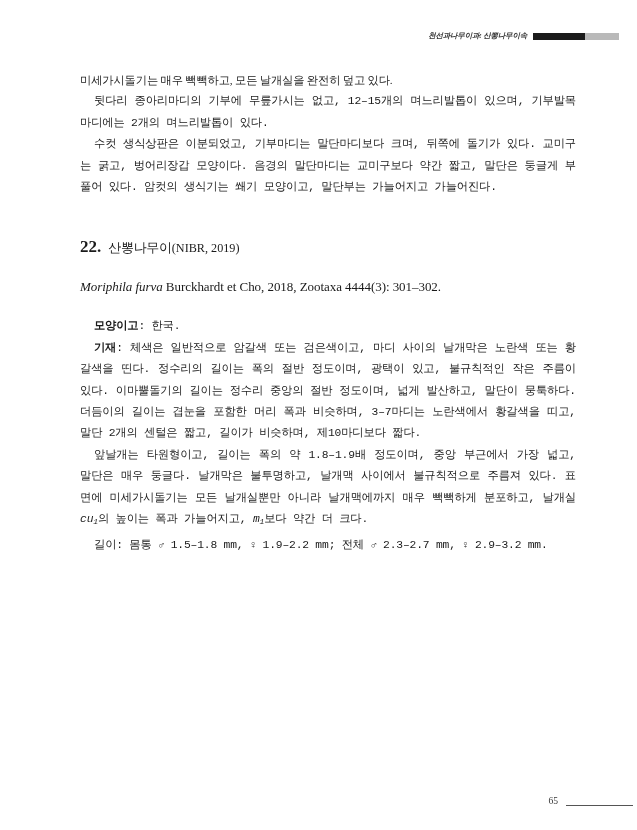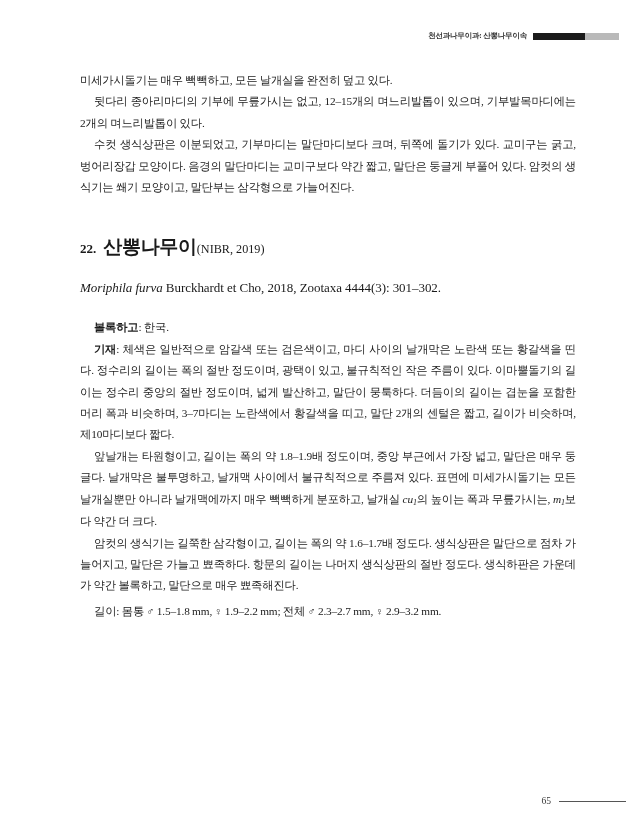--- a/index.html
+++ b/index.html
@@ -28,20 +28,21 @@
     justify-content: flex-end;
   }
   .running-header .header-text {
     font-size: 7.5px;
     font-weight: bold;
     letter-spacing: -0.2px;
     color: #333333;
     white-space: nowrap;
     margin-right: 6px;
     line-height: 1;
+    font-style: italic;
   }
   .header-bar-dark {
     width: 52px;
     height: 7px;
     background: #1b1b1b;
   }
   .header-bar-light {
     width: 34px;
     height: 7px;
     background: #b9b9b9;
@@ -59,41 +60,42 @@
     margin: 0;
     font-size: 11.3px;
     line-height: 21.4px;
     text-align: justify;
     text-justify: inter-character;
     letter-spacing: -0.15px;
     word-spacing: -0.2px;
   }
   p.indent {
     text-indent: 14px;
+    font-family: Liberation Mono, monospace;
   }
   .block-gap-sm { height: 4px; }
 
   
   .species-heading {
     margin-top: 39px;
     margin-bottom: 0;
   }
   .heading-line1 {
     font-size: 13.2px;
     line-height: 20px;
     white-space: nowrap;
   }
   .heading-num {
     font-weight: bold;
+    font-size: 17px;
+    margin-right: 7px;
+  }
+  .heading-kor {
+    font-weight: normal;
     font-size: 13px;
-    margin-right: 7px;
-  }
-  .heading-kor {
-    font-weight: bold;
-    font-size: 19px;
     letter-spacing: -0.3px;
   }
   .heading-author {
     font-size: 12.2px;
   }
   .heading-line2 {
     font-size: 12.3px;
     line-height: 20px;
     padding-left: 31px;
     white-space: nowrap;
@@ -139,23 +141,23 @@
     font-style: italic;
   }
   .gsym {
     font-size: 10.6px;
   }
 
   
   .page-footer {
     position: absolute;
     bottom: 24px;
-    right: 11px;
+    right: 4px;
     display: flex;
-    align-items: center;
+    align-items: flex-end;
   }
   .folio {
     font-size: 9.6px;
     color: #3a3a3a;
     margin-right: 8px;
     line-height: 1;
   }
   .folio-rule {
     width: 67px;
     height: 1px;
@@ -168,44 +170,43 @@
 <div class="running-header">
   <span class="header-text">천선과나무이과: 산뽕나무이속</span>
   <span class="header-bar-dark"></span>
   <span class="header-bar-light"></span>
 </div>
 
 <div class="page-body">
 
   <p class="para">미세가시돌기는 매우 빽빽하고, 모든 날개실을 완전히 덮고 있다.</p>
   <p class="para indent">뒷다리 종아리마디의 기부에 무릎가시는 없고, 12–15개의 며느리발톱이 있으며, 기부발목마디에는 2개의 며느리발톱이 있다.</p>
-  <p class="para indent">수컷 생식상판은 이분되었고, 기부마디는 말단마디보다 크며, 뒤쪽에 돌기가 있다. 교미구는 굵고, 벙어리장갑 모양이다. 음경의 말단마디는 교미구보다 약간 짧고, 말단은 둥글게 부풀어 있다. 암컷의 생식기는 쐐기 모양이고, 말단부는 삼각형으로 가늘어진다.</p>
+  <p class="para indent">수컷 생식상판은 이분되었고, 기부마디는 말단마디보다 크며, 뒤쪽에 돌기가 있다. 교미구는 굵고, 벙어리장갑 모양이다. 음경의 말단마디는 교미구보다 약간 짧고, 말단은 둥글게 부풀어 있다. 암컷의 생식기는 쐐기 모양이고, 말단부는 가늘어지고 가늘어진다.</p>
 
   <div class="species-heading">
     <div class="heading-line1">
       <span class="heading-num">22.</span><span class="heading-kor">산뽕나무이</span><span class="heading-author">(NIBR, 2019)</span>
     </div>
   </div>
 
   <div class="citations">
     <div class="citation">
       <span class="sci">Moriphila furva</span><span> Burckhardt et Cho, 2018, Zootaxa 4444(3): 301–302.</span>
     </div>
   </div>
 
   <div class="description">
 
-    <p class="para indent"><span class="lbl">볼록하고</span><span>: 한국.</span></p>
+    <p class="para indent"><span class="lbl">모양이고</span><span>: 한국.</span></p>
 
     <p class="para indent"><span class="lbl">기재</span><span>: 체색은 일반적으로 암갈색 또는 검은색이고, 마디 사이의 날개막은 노란색 또는 황갈색을 띤다. 정수리의 길이는 폭의 절반 정도이며, 광택이 있고, 불규칙적인 작은 주름이 있다. 이마뿔돌기의 길이는 정수리 중앙의 절반 정도이며, 넓게 발산하고, 말단이 뭉툭하다. 더듬이의 길이는 겹눈을 포함한 머리 폭과 비슷하며, 3–7마디는 노란색에서 황갈색을 띠고, 말단 2개의 센털은 짧고, 길이가 비슷하며, 제10마디보다 짧다.</span></p>
 
-    <p class="para indent"><span>앞날개는 타원형이고, 길이는 폭의 약 1.8–1.9배 정도이며, 중앙 부근에서 가장 넓고, 말단은 매우 둥글다. 날개막은 불투명하고, 날개맥 사이에서 불규칙적으로 주름져 있다. 표면에 미세가시돌기는 모든 날개실뿐만 아니라 날개맥에까지 매우 빽빽하게 분포하고, 날개실 </span><span class="ital">cu</span><span class="sub ital">1</span><span>의 높이는 폭과 무릎가시는, </span><span class="ital">m</span><span class="sub ital">1</span><span>보다 약간 더 크다.</span></p>
-
-
-    <p class="para indent">암컷의 생식기는 길쭉한 삼각형이고, 길이는 폭의 약 1.6–1.7배 정도다. 생식상판은 말단으로 점차 가늘어지고, 말단은 가늘고 뾰족하다. 항문의 길이는 나머지 생식상판의 절반 정도다. 생식하판은 가운데가 약간 볼록하고, 말단으로 매우 뾰족해진다.</p>
+    <p class="para indent"><span>앞날개는 타원형이고, 길이는 폭의 약 1.8–1.9배 정도이며, 중앙 부근에서 가장 넓고, 말단은 매우 둥글다. 날개막은 불투명하고, 날개맥 사이에서 불규칙적으로 주름져 있다. 표면에 미세가시돌기는 모든 날개실뿐만 아니라 날개맥에까지 매우 빽빽하게 분포하고, 날개실 </span><span class="ital">cu</span><span class="sub ital">1</span><span>의 높이는 폭과 가늘어지고, </span><span class="ital">m</span><span class="sub ital">1</span><span>보다 약간 더 크다.</span></p>
+
+
 
     <div class="block-gap-sm"></div>
 
     <p class="para indent"><span>길이: 몸통 </span><span class="gsym">♂</span><span> 1.5–1.8 mm, </span><span class="gsym">♀</span><span> 1.9–2.2 mm; 전체 </span><span class="gsym">♂</span><span> 2.3–2.7 mm, </span><span class="gsym">♀</span><span> 2.9–3.2 mm.</span></p>
 
   </div>
 </div>
 
 <div class="page-footer">
   <span class="folio">65</span>

